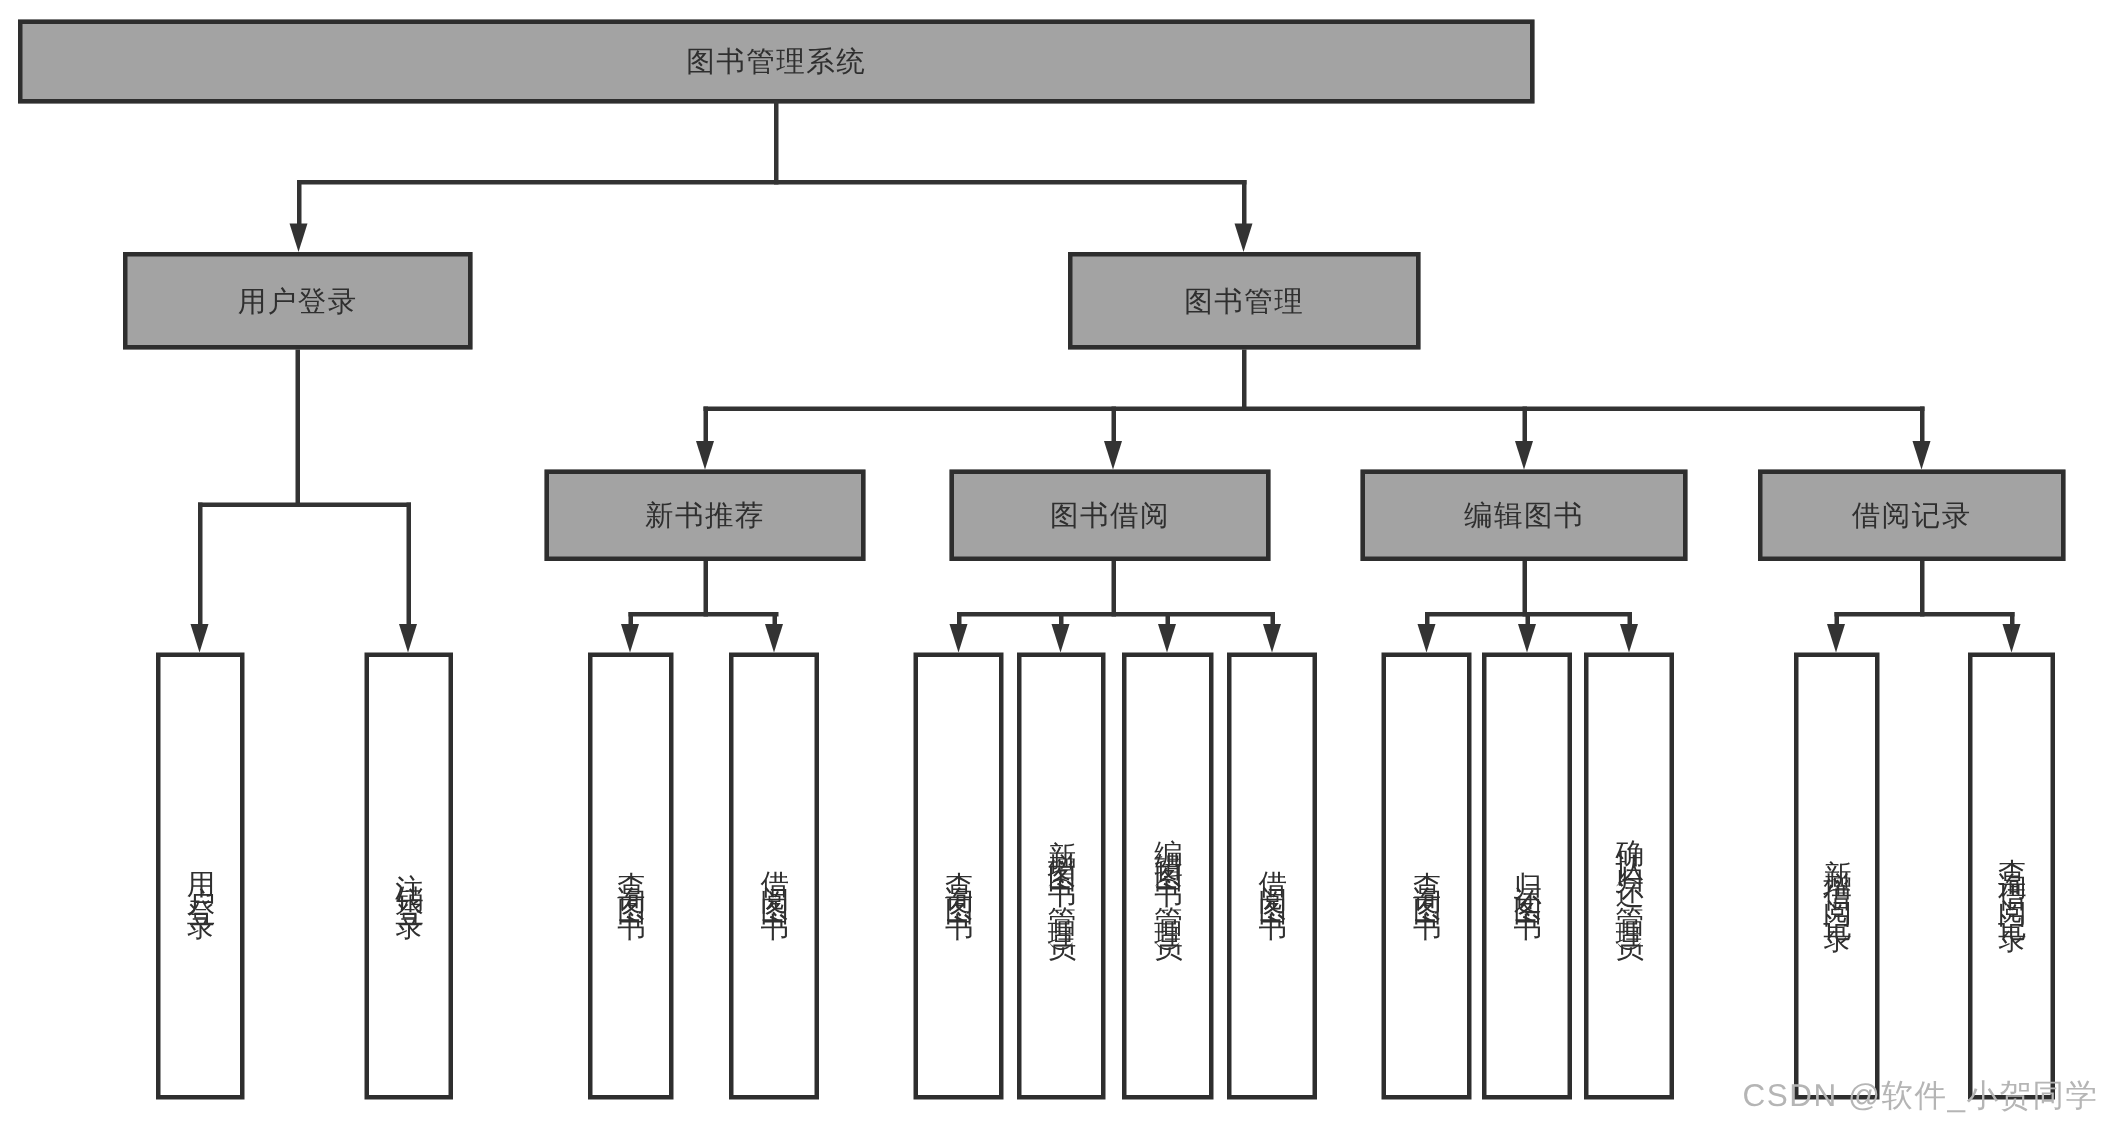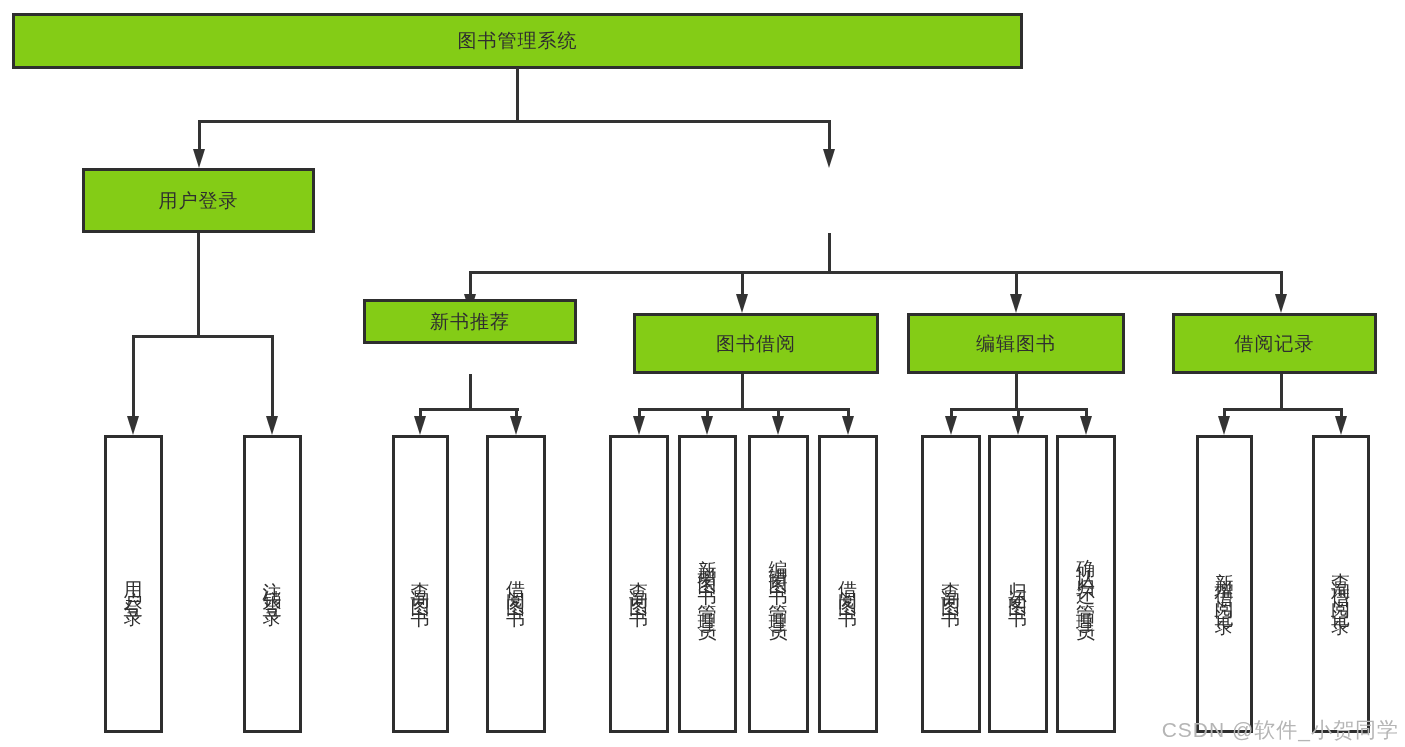--- a/index.html
+++ b/index.html
@@ -1,21 +1,21 @@
 <!DOCTYPE html>
 <html><head>
 <meta charset="utf-8">
 <style>
   html,body{margin:0;padding:0;background:#ffffff;}
   .canvas{
     position:relative;width:1405px;height:747px;background:#ffffff;overflow:hidden;
     font-family:"Liberation Sans",sans-serif;color:#2f2f2f;
   }
   .node{
-    position:absolute;box-sizing:border-box;border:3px solid #2e2e2e;background:#84cc16;
+    position:absolute;box-sizing:border-box;border:3px solid #2e2e2e;background:#a3a3a3;
     display:flex;align-items:center;justify-content:center;
     font-size:19px;letter-spacing:1px;white-space:nowrap;
   }
   .leaf{
     position:absolute;box-sizing:border-box;border:3px solid #2e2e2e;background:#ffffff;
     top:435px;height:298px;
     display:flex;align-items:center;justify-content:center;
   }
   .leaf .vtext{
     writing-mode:vertical-rl;text-orientation:mixed;
@@ -41,41 +41,42 @@
   <div class="node" style="left:12px;top:13px;width:1011px;height:56px">图书管理系统</div>
 
   <div class="vline" style="left:516px;top:67px;height:56px"></div>
   <div class="hline" style="left:198px;top:120px;width:633px"></div>
   <div class="vline" style="left:198px;top:120px;height:30px"></div>
   <div class="ah" style="left:193px;top:149px"></div>
   <div class="vline" style="left:828px;top:120px;height:30px"></div>
   <div class="ah" style="left:823px;top:149px"></div>
 
   <div class="node" style="left:82px;top:168px;width:233px;height:65px">用户登录</div>
+  <div class="node" style="left:712px;top:168px;width:235px;height:65px">图书管理</div>
 
   <div class="vline" style="left:197px;top:233px;height:105px"></div>
   <div class="hline" style="left:132px;top:335px;width:142px"></div>
   <div class="vline" style="left:132px;top:335px;height:82px"></div>
   <div class="ah" style="left:127px;top:416px"></div>
   <div class="vline" style="left:271px;top:335px;height:82px"></div>
   <div class="ah" style="left:266px;top:416px"></div>
 
   <div class="vline" style="left:828px;top:233px;height:41px"></div>
   <div class="hline" style="left:469px;top:271px;width:814px"></div>
   <div class="vline" style="left:469px;top:271px;height:25px"></div>
   <div class="ah" style="left:464px;top:294px"></div>
   <div class="vline" style="left:741px;top:271px;height:25px"></div>
   <div class="ah" style="left:736px;top:294px"></div>
   <div class="vline" style="left:1015px;top:271px;height:25px"></div>
   <div class="ah" style="left:1010px;top:294px"></div>
   <div class="vline" style="left:1280px;top:271px;height:25px"></div>
   <div class="ah" style="left:1275px;top:294px"></div>
 
-  <div class="node" style="left:363px;top:299px;width:214px;height:45px">新书推荐</div>
-  <div class="node" style="left:633px;top:313px;width:246px;height:61px">图书借阅</div>
+  <div class="node" style="left:363px;top:313px;width:214px;height:61px">新书推荐</div>
+  <div class="node" style="left:633px;top:313px;width:214px;height:61px">图书借阅</div>
   <div class="node" style="left:907px;top:313px;width:218px;height:61px">编辑图书</div>
   <div class="node" style="left:1172px;top:313px;width:205px;height:61px">借阅记录</div>
 
   <div class="vline" style="left:469px;top:374px;height:37px"></div>
   <div class="vline" style="left:741px;top:374px;height:37px"></div>
   <div class="vline" style="left:1015px;top:374px;height:37px"></div>
   <div class="vline" style="left:1280px;top:374px;height:37px"></div>
 
   <div class="hline" style="left:419px;top:408px;width:100px"></div>
   <div class="hline" style="left:638px;top:408px;width:212px"></div>

